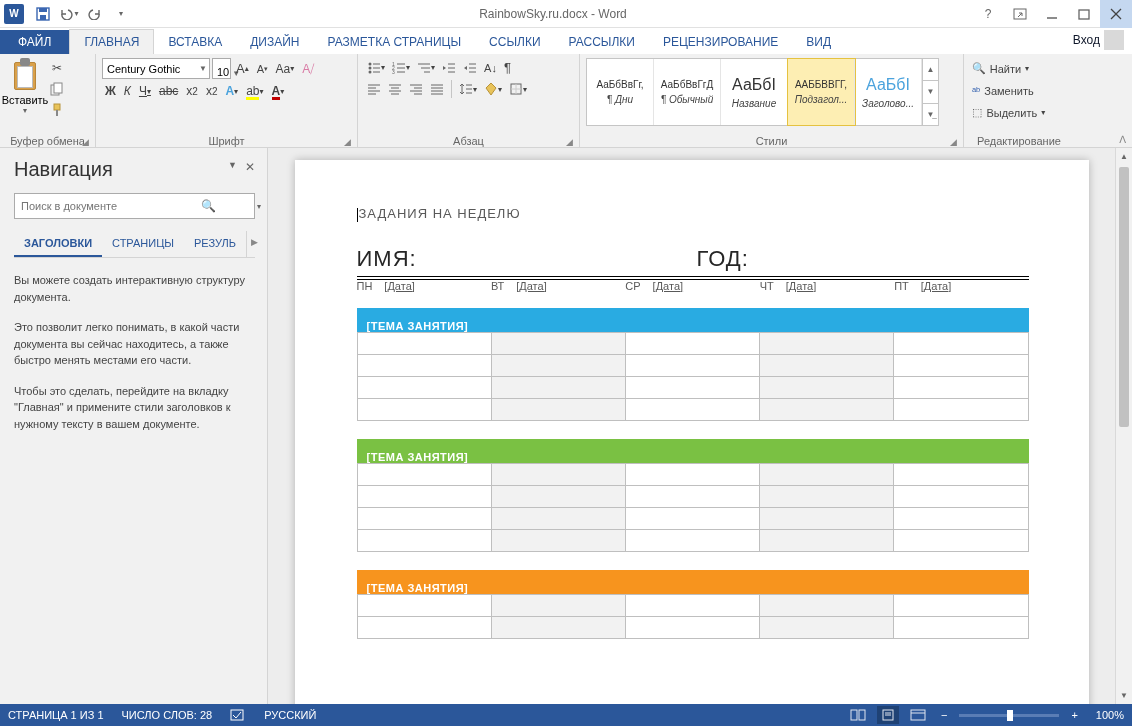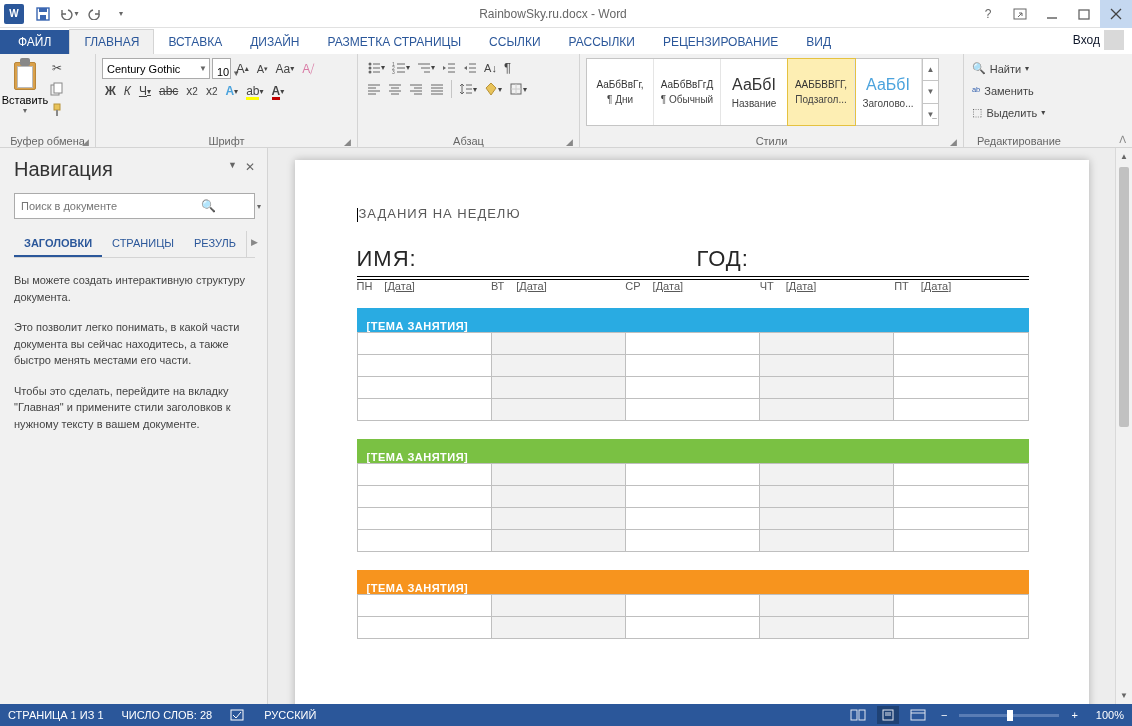--- a/index.html
+++ b/index.html
@@ -46,21 +46,21 @@
 .combo .dd { margin-left:auto; color:#666; font-size:8px; padding-left:3px; cursor:pointer;}
 .font-name { width:108px; }
 .font-size { width:19px;align-items:flex-end; }
 
 
 .style-gallery { display:flex; border:1px solid #c5c5c5; background:#fff; height:68px; }
 .style-item { width:67px; border-right:1px solid #e5e5e5; display:flex; flex-direction:column; align-items:center; justify-content:center; cursor:pointer; padding:2px;}
 .style-item.sel { outline:1px solid #e5c240; background:#fdeeb3;}
 .style-prev { font-size:13px; color:#333; }
 .style-prev.blue { color:#4ba3dd; }
-.style-name { font-size:10px; color:#444; margin-top:4px; white-space:nowrap; overflow:hidden; max-width:64px;}
+.style-name { font-size:10px; color:#444; margin-top:4px; white-space:nowrap; overflow:hidden; max-width:64px;font-style:italic;}
 .gallery-scroll { width:16px; display:flex; flex-direction:column; border-left:1px solid #c5c5c5;}
 .gallery-scroll div { flex:1; display:flex; align-items:center; justify-content:center; font-size:8px; color:#666; cursor:pointer; border-bottom:1px solid #c5c5c5;}
 
 
 .edit-row { display:flex; align-items:center; gap:4px; padding:1px 4px; cursor:pointer; font-size:11px; color:#444; height:21px;}
 .collapse-rib { position:absolute; right:6px; bottom:2px; font-size:10px; color:#888; cursor:pointer;}
 
 
 .body-area { display:flex; height:calc(726px - 28px - 26px - 94px - 22px); }
 

